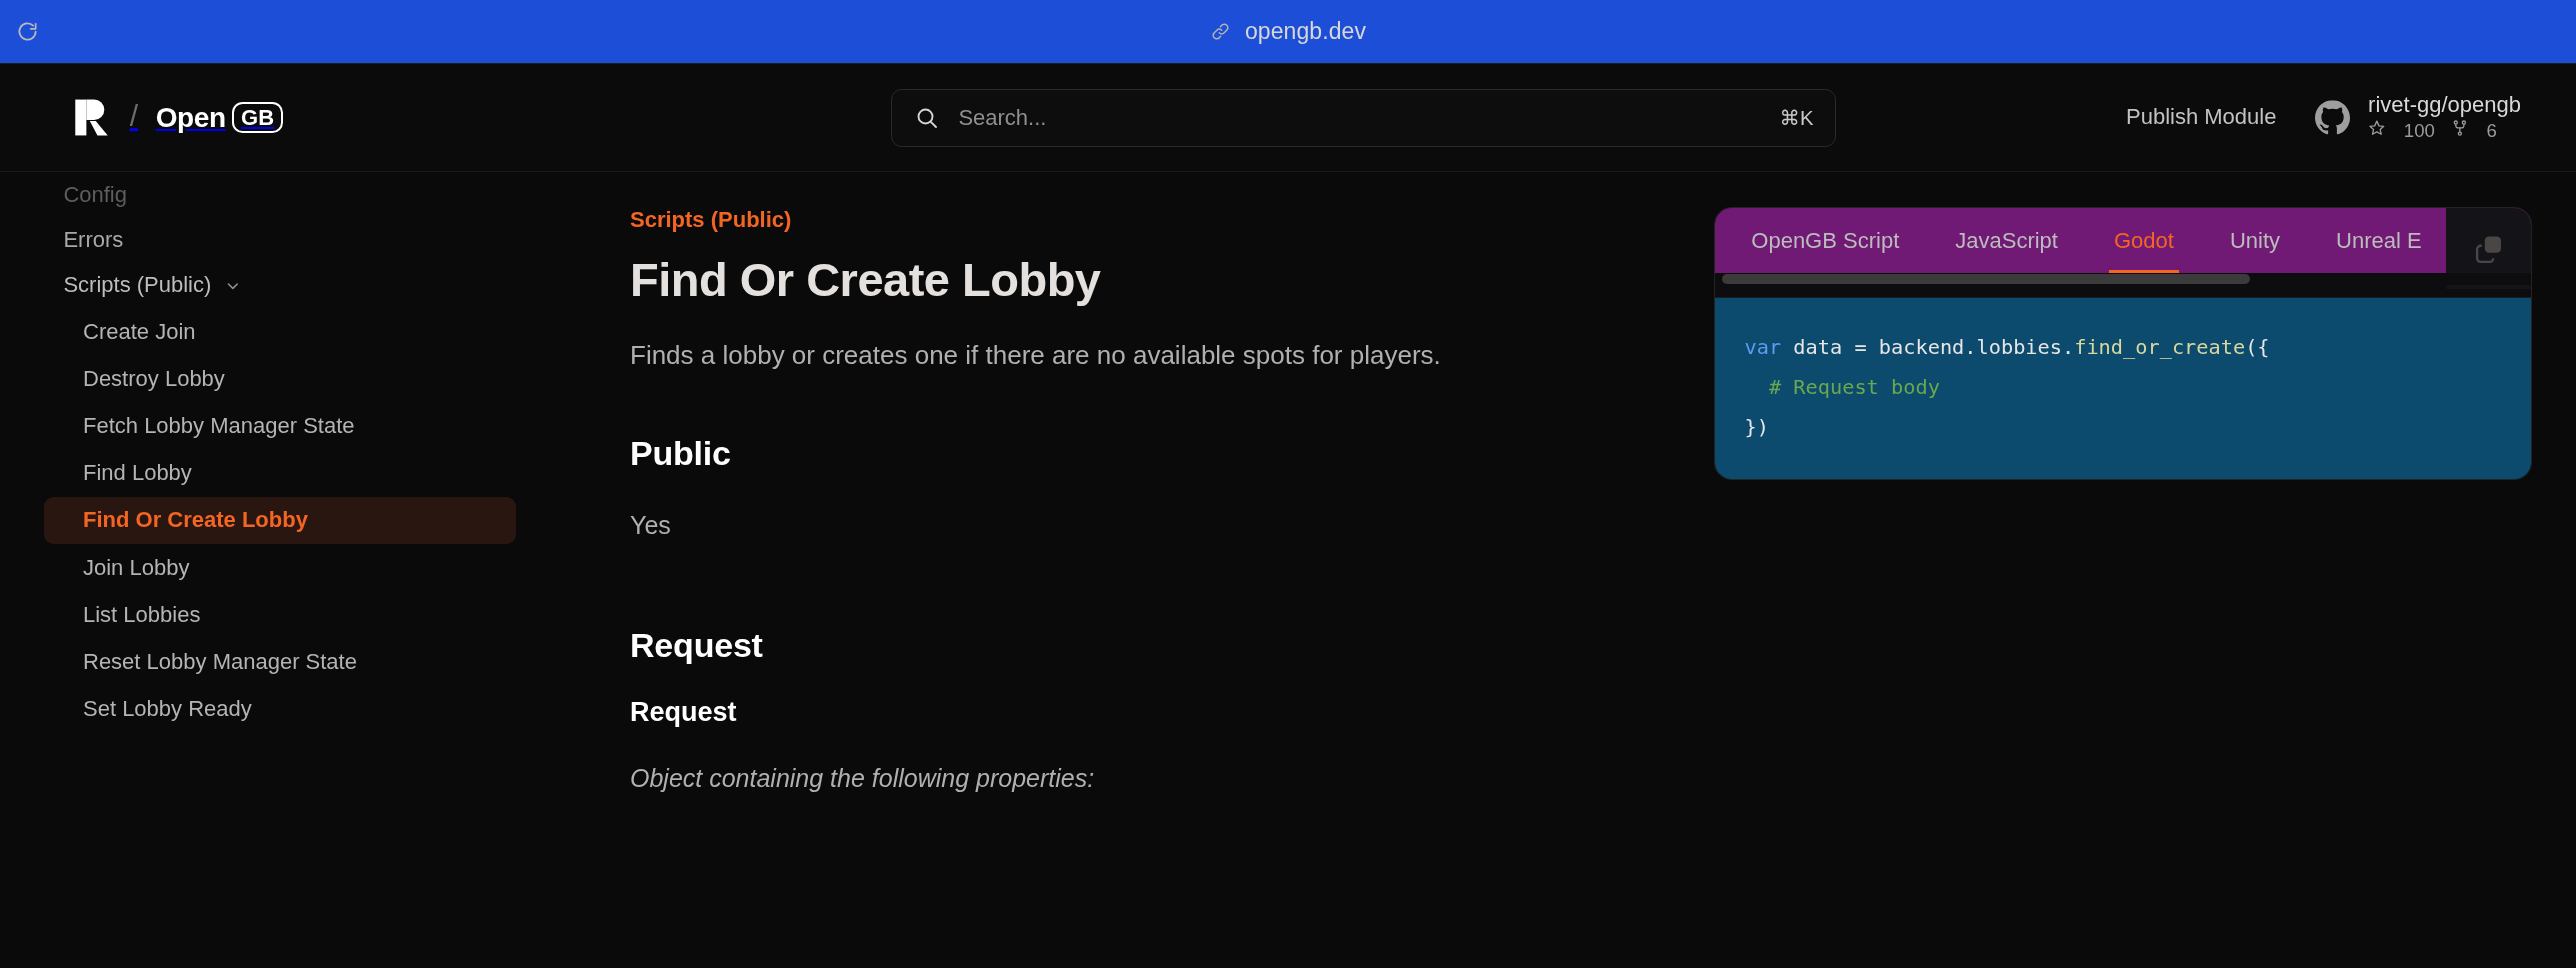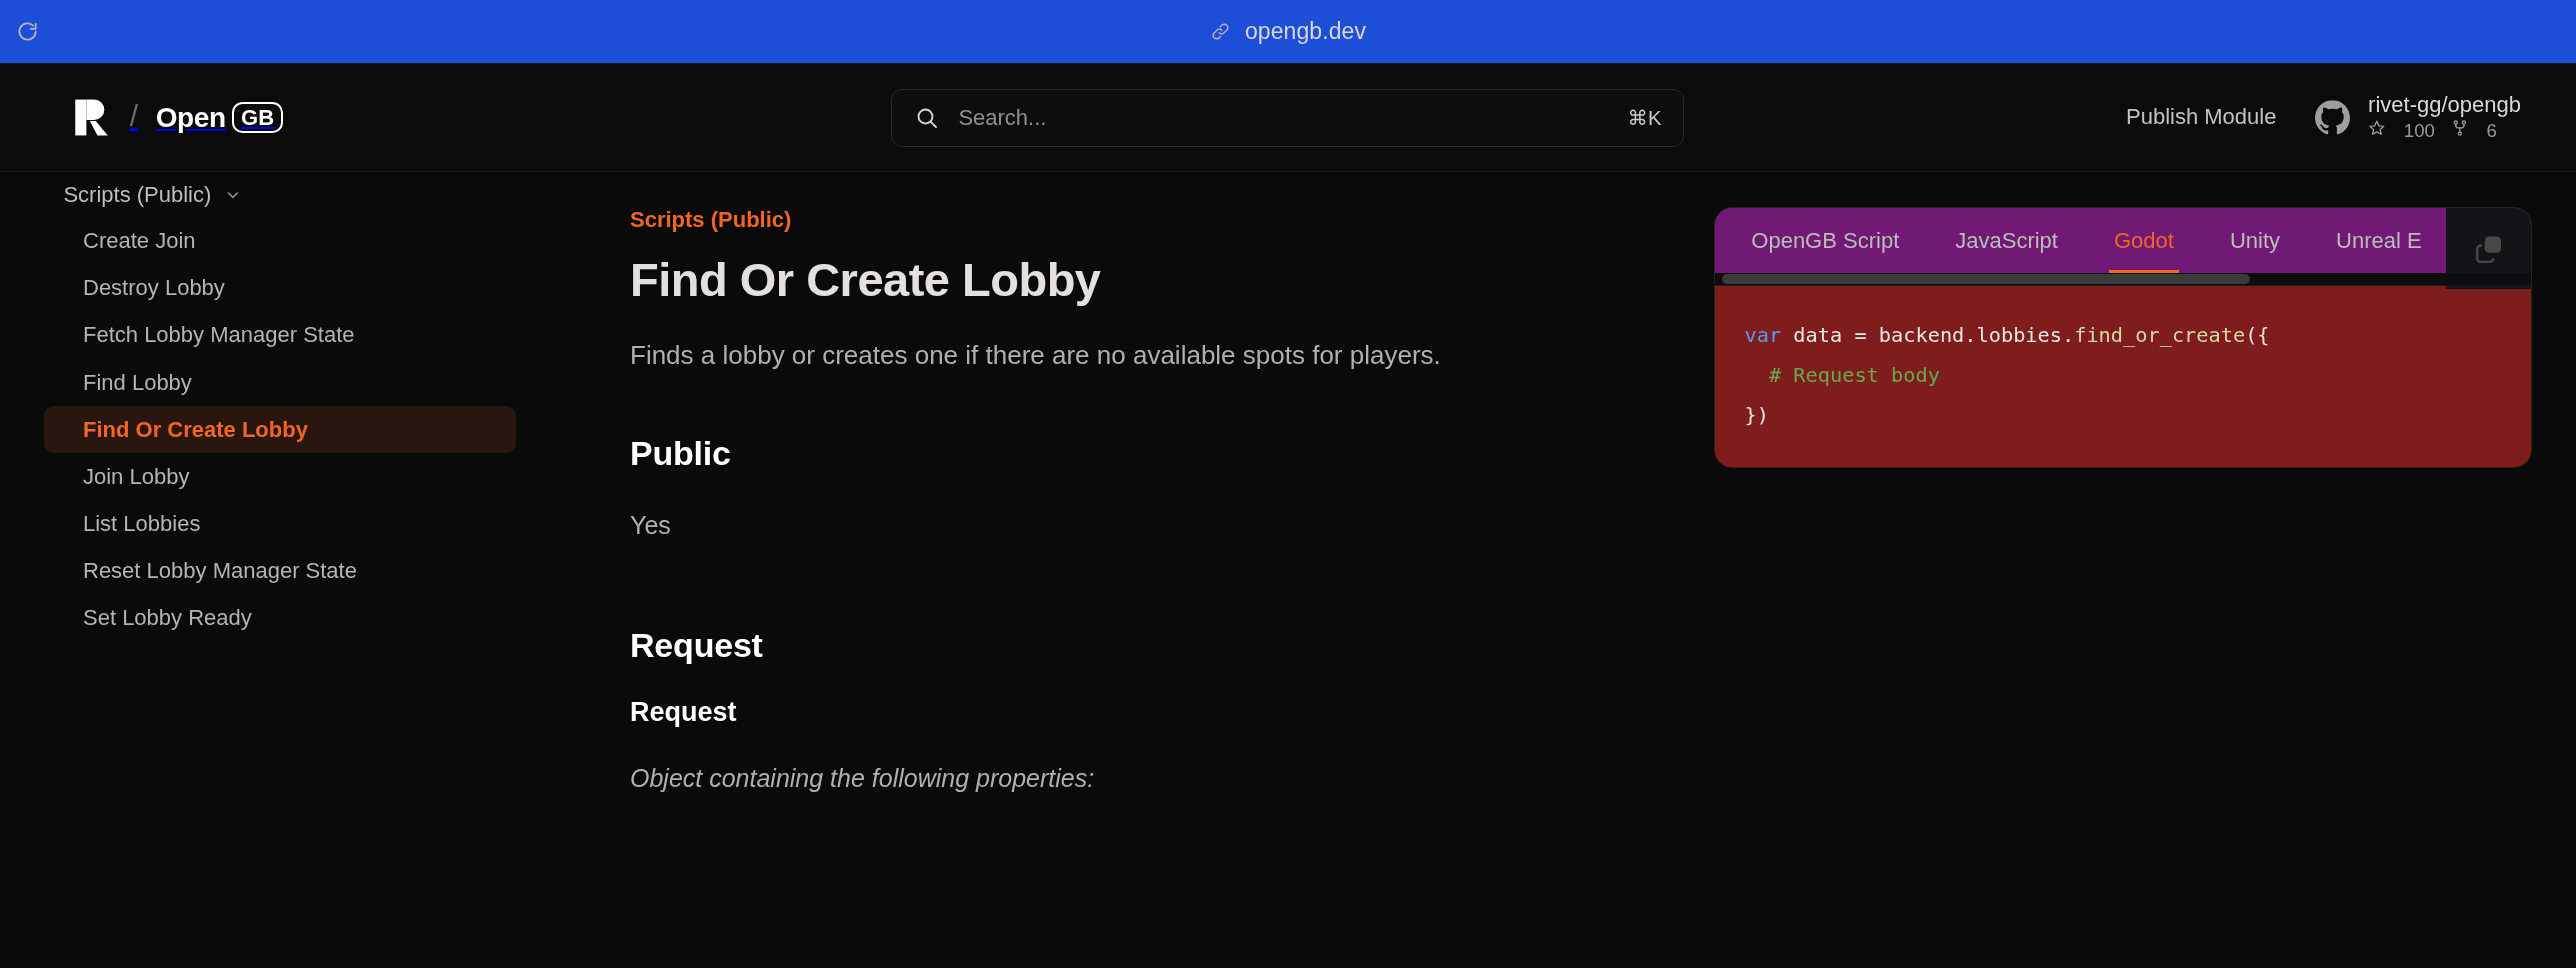--- a/index.html
+++ b/index.html
@@ -85,21 +85,21 @@
     line-height: 1.05;
     color: #ffffff;
     letter-spacing: 0.3px;
   }
 
   .search-box {
     position: absolute;
     left: 891px;
     top: 50%;
     transform: translateY(-50%);
-    width: 793px;
+    width: 945px;
     height: 58px;
     border: 0.9px solid #2b2b2b;
     border-radius: 10.6px;
     background: #0d0d0d;
     display: flex;
     align-items: center;
     padding: 0 21px 0 23px;
     gap: 19.4px;
     cursor: text;
   }
@@ -326,28 +326,29 @@
   .tab-scrollbar .thumb {
     position: absolute;
     left: 7px;
     top: 0.9px;
     width: 528px;
     height: 10.6px;
     background: #3b3b3b;
     border-radius: 6.2px;
   }
   .code-body {
-    background: #7f1d1d;
+    background: #0c4a6e;
     border-top: 0.9px solid #1c1c1e;
     padding: 30px 30px 32px;
     font-family: "DejaVu Sans Mono", monospace;
     font-size: 20.3px;
     line-height: 1.95;
     white-space: pre;
     overflow: hidden;
+    margin-top: 12px;
   }
   .tok-kw   { color: #5b9bf0; }
   .tok-plain{ color: #e6e6e6; }
   .tok-fn   { color: #d8d8a0; }
   .tok-cmt  { color: #6aa84f; }
 </style>
 </head>
 <body>
 
 <div class="browser-bar">
@@ -429,20 +430,24 @@
           </span>
         </span>
       </span>
     </a>
   </div>
 </div>
 
 <div class="shell">
 
   <nav class="sidebar">
+    <ul class="nav-list">
+      <li class="nav-top-item muted">Config</li>
+      <li class="nav-top-item">Errors</li>
+    </ul>
 
     <div class="nav-group-head">
       <span>Scripts (Public)</span>
       <span class="chev">
         <svg width="17.7" height="17.7" viewBox="0 0 24 24" fill="none" stroke="currentColor" stroke-width="2.2" stroke-linecap="round" stroke-linejoin="round">
           <polyline points="6 9.5 12 15.5 18 9.5"></polyline>
         </svg>
       </span>
     </div>
 

